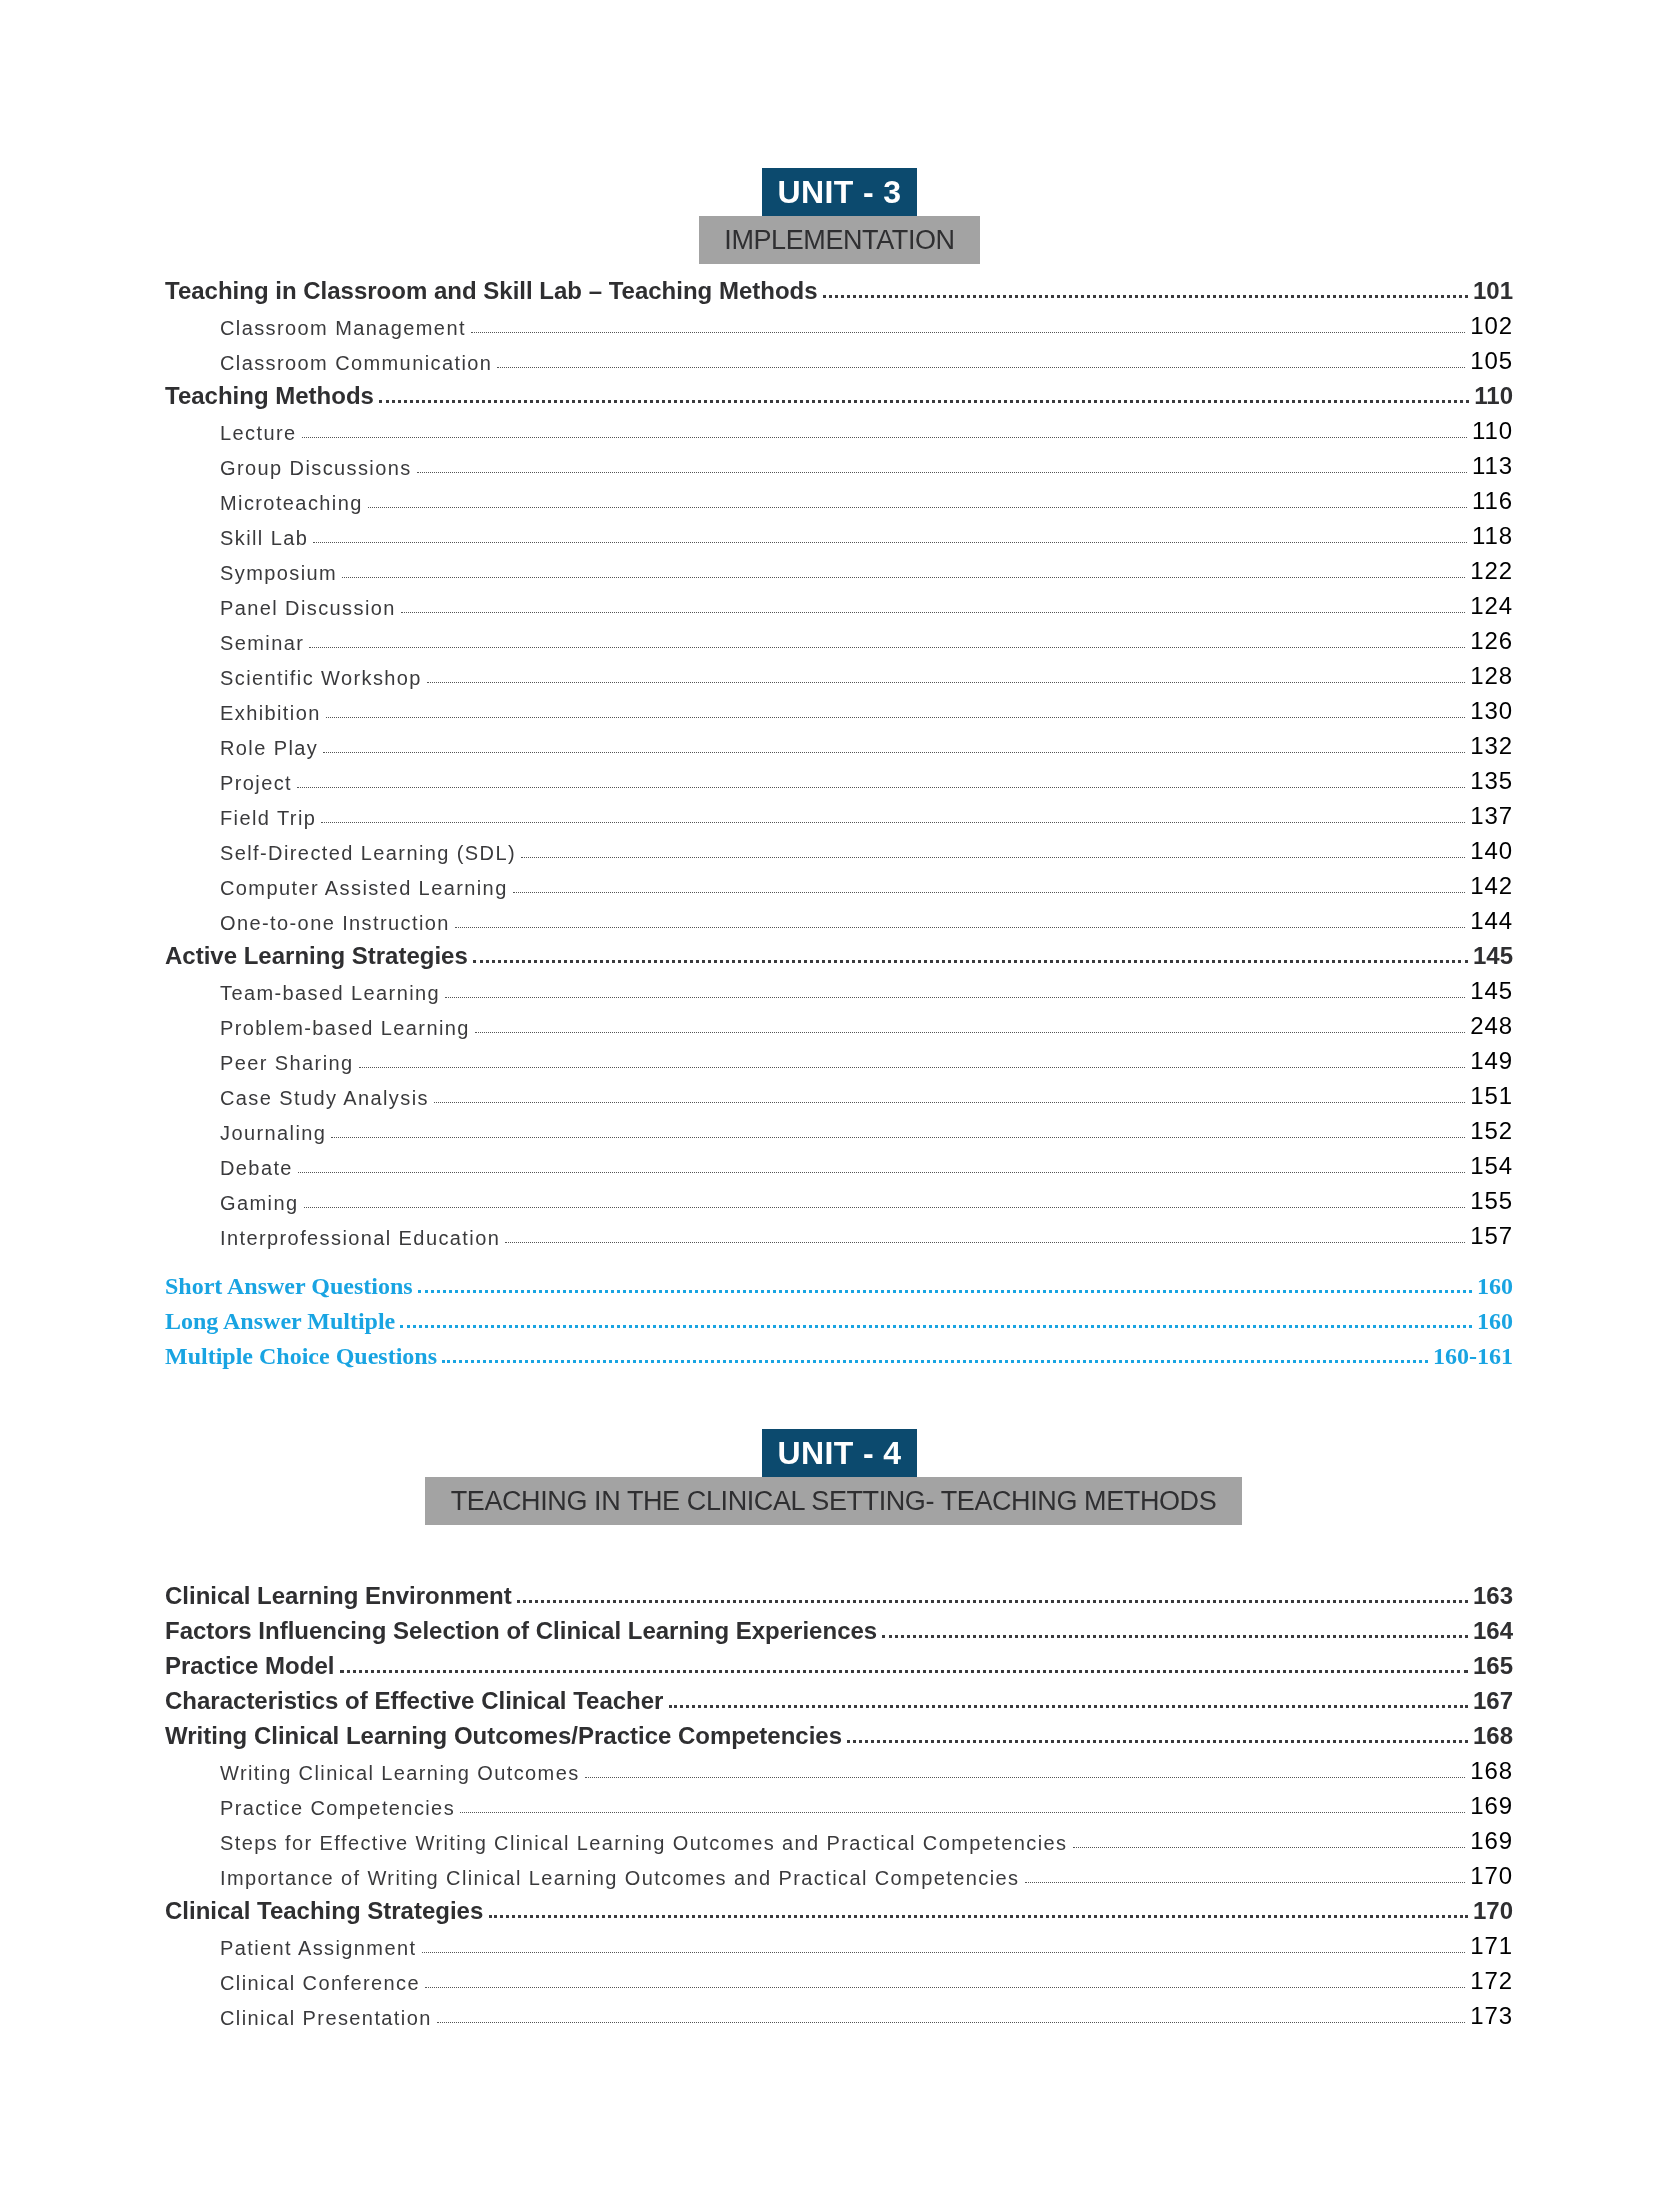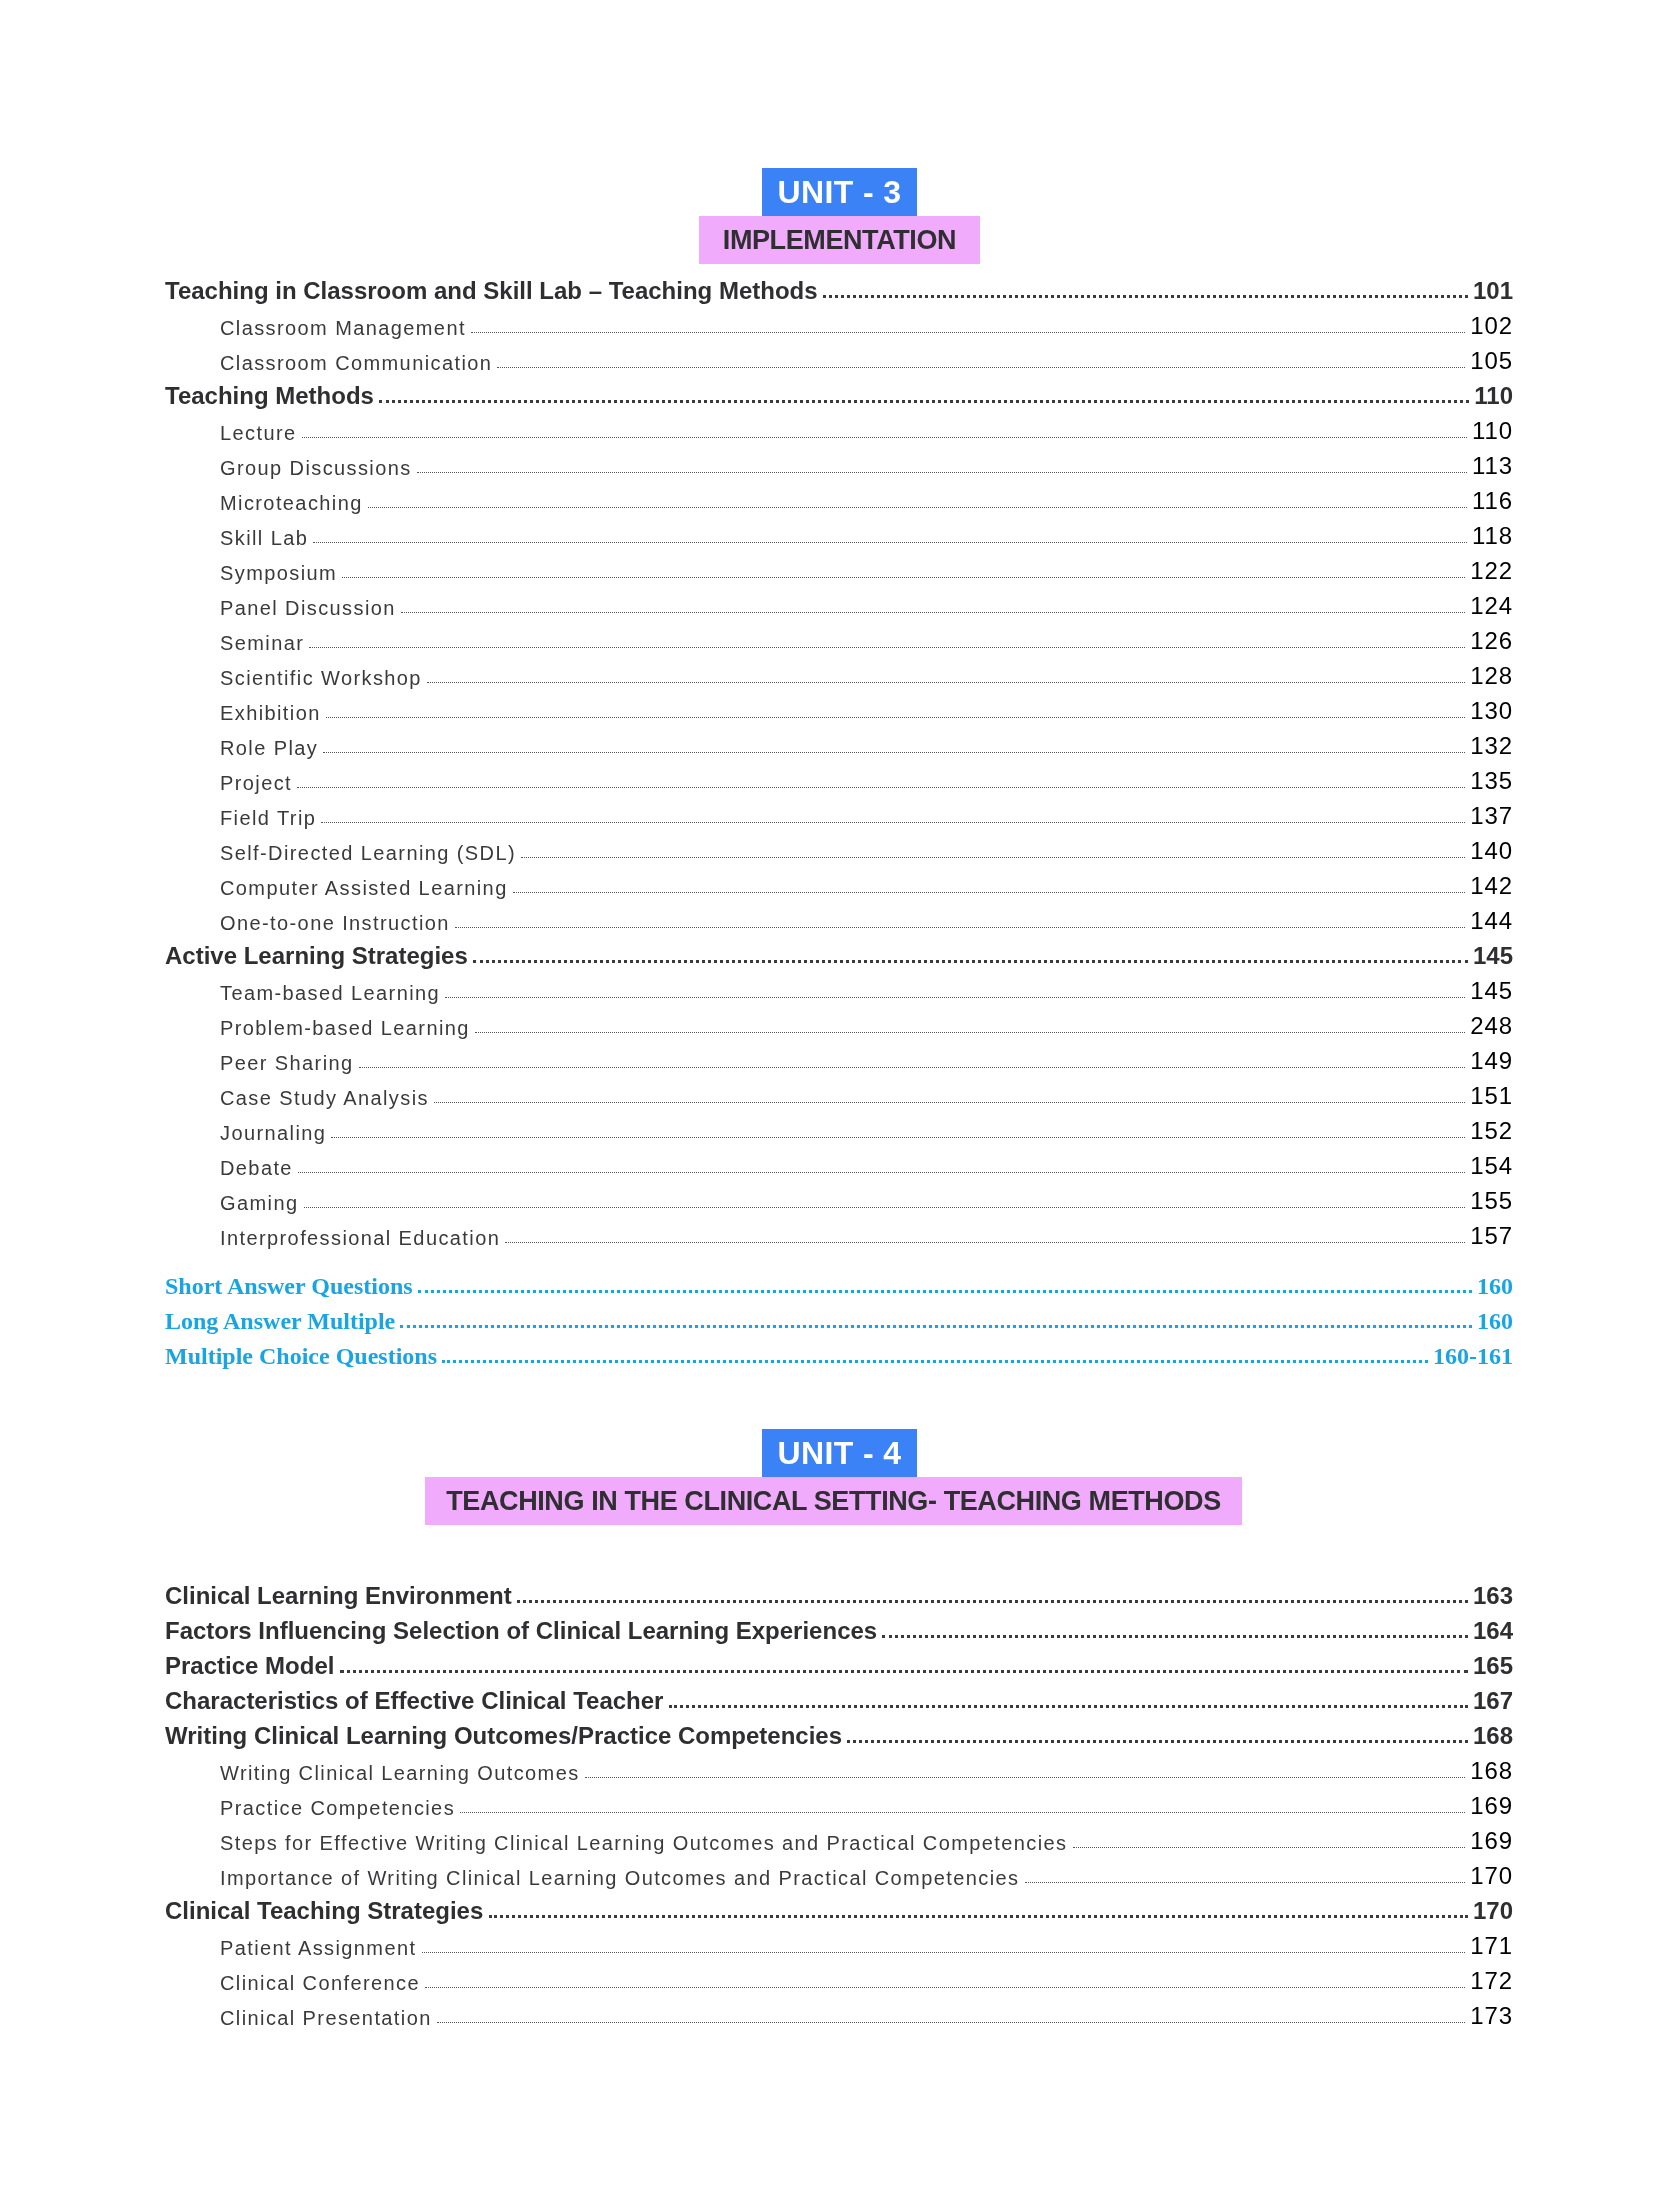--- a/index.html
+++ b/index.html
@@ -1,22 +1,22 @@
 <!DOCTYPE html>
 <html style="font-size:13.8px"><head>
 <meta charset="utf-8">
 <style>
   html, body { margin: 0; padding: 0; background: #ffffff; }
   body { width: 1658px; height: 2203px; position: relative; overflow: hidden;
          font-family: "Liberation Sans", "DejaVu Sans", sans-serif; color: #333335; }
   .unit-badge { position: absolute; left: 762px; width: 155px; height: 48px;
-                background: #3b82f6; color: #ffffff; font-weight: bold; font-size: 32px;
+                background: #0c4a6e; color: #ffffff; font-weight: bold; font-size: 32px;
                 display: flex; align-items: center; justify-content: center; letter-spacing: 0.4px; }
-  .unit-title { position: absolute; height: 48px; background: #f0abfc; color: #2f2f31;
-                font-weight: bold; font-size: 27px; display: flex; align-items: center; justify-content: center;
+  .unit-title { position: absolute; height: 48px; background: #a3a3a3; color: #2f2f31;
+                font-weight: normal; font-size: 27px; display: flex; align-items: center; justify-content: center;
                 letter-spacing: -0.4px; }
   .toc { position: absolute; left: 165px; width: 1348px; }
   .row { height: 35px; display: flex; align-items: flex-end; position: relative; }
   .row .label { white-space: nowrap; padding-right: 5.2px; background: #fff; line-height: 1; padding-bottom: 5.2px; }
   .row .dots { flex: 1; height: 0.9px; margin-bottom: 7.7px; overflow: hidden; }
   .row .page { white-space: nowrap; padding-left: 5.2px; background: #fff; line-height: 1; padding-bottom: 5.2px; text-align: left; }
   .row.main .label, .row.main .page { font-weight: bold; font-size: 24px; color: #2f2f31; }
   .row.main .dots { border-bottom: 3.4px dotted #3a3a3c; height: 0; margin-bottom: 10.3px; }
   .row.sub .label { font-size: 20px; color: #3a3a3c; letter-spacing: 1.4px; padding-left: 55px; }
   .row.sub .page { font-size: 24px; color: #000000; letter-spacing: 0.9px; }

